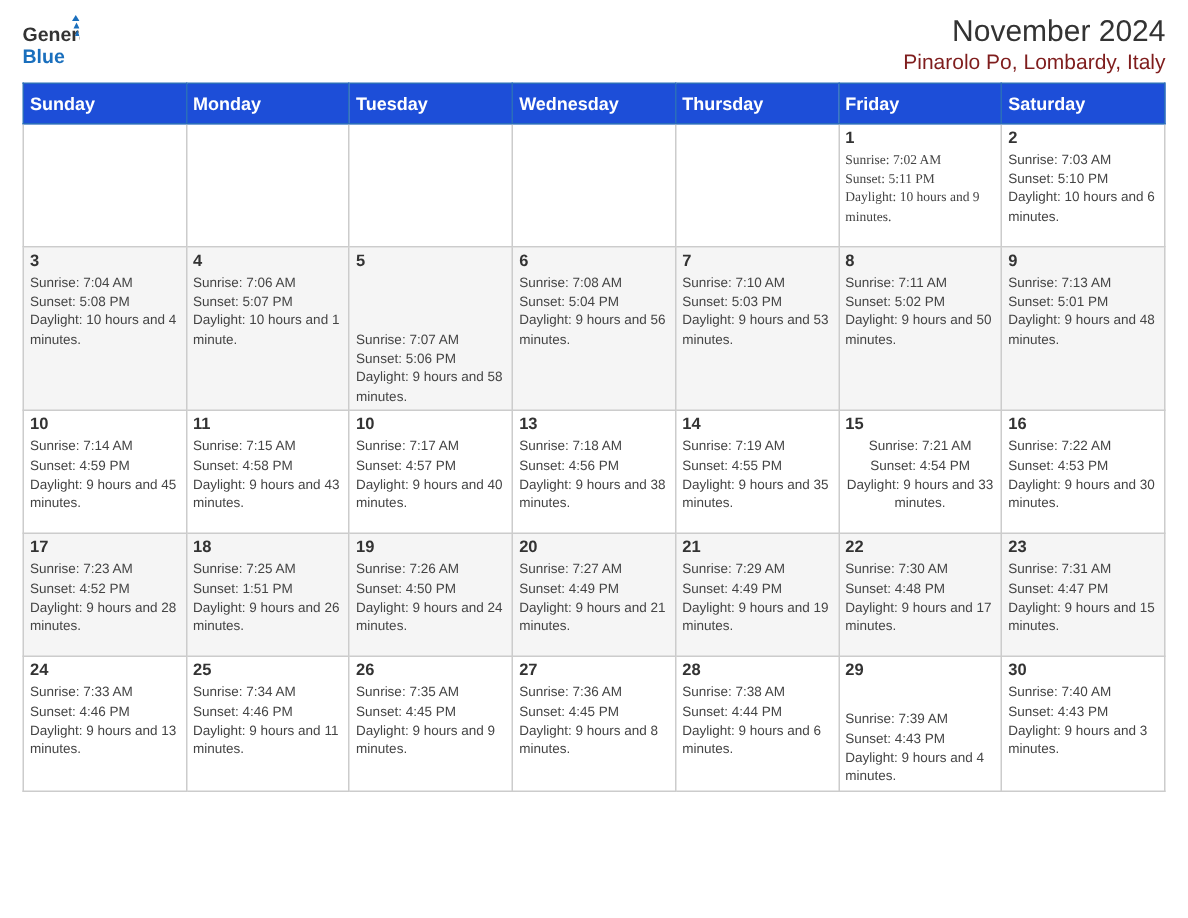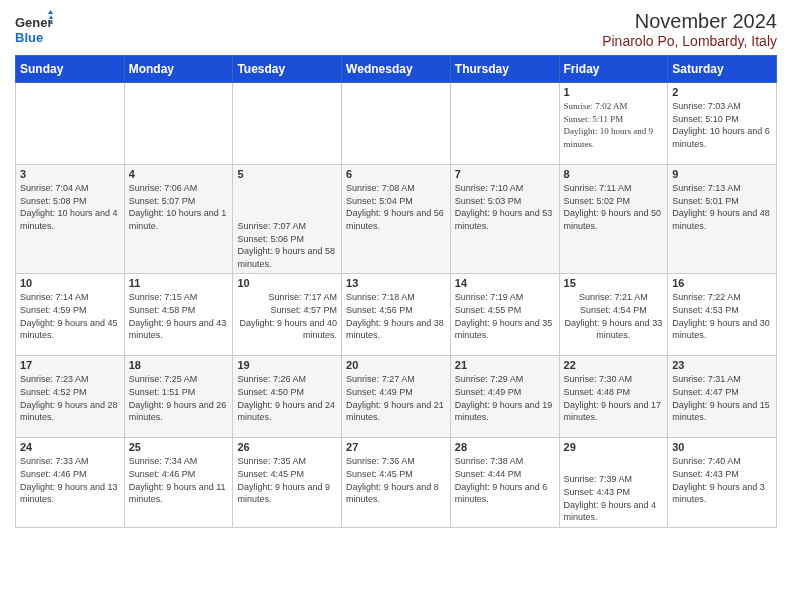--- a/index.html
+++ b/index.html
@@ -186,21 +186,21 @@
 Daylight: 9 hours and 45 minutes.</div>
           </td>
           <td>
             <span class="day-num">11</span>
             <div class="day-info" style="white-space: pre-line;">Sunrise: 7:15 AM
 Sunset: 4:58 PM
 Daylight: 9 hours and 43 minutes.</div>
           </td>
           <td>
             <span class="day-num">10</span>
-            <div class="day-info" style="white-space: pre-line; text-align: right;">Sunrise: 7:17 AM
+            <div class="day-info" style="white-space: pre-line;">Sunrise: 7:17 AM
 Sunset: 4:57 PM
 Daylight: 9 hours and 40 minutes.</div>
           </td>
           <td>
             <span class="day-num">13</span>
             <div class="day-info" style="white-space: pre-line;">Sunrise: 7:18 AM
 Sunset: 4:56 PM
 Daylight: 9 hours and 38 minutes.</div>
           </td>
           <td>

